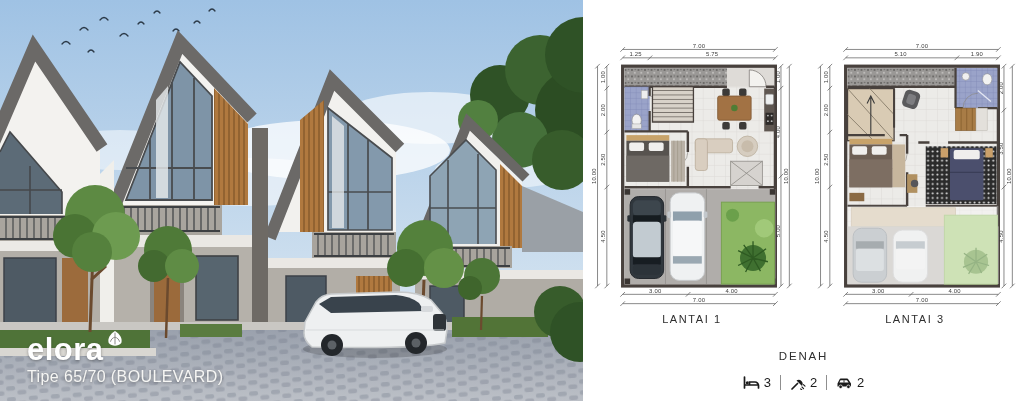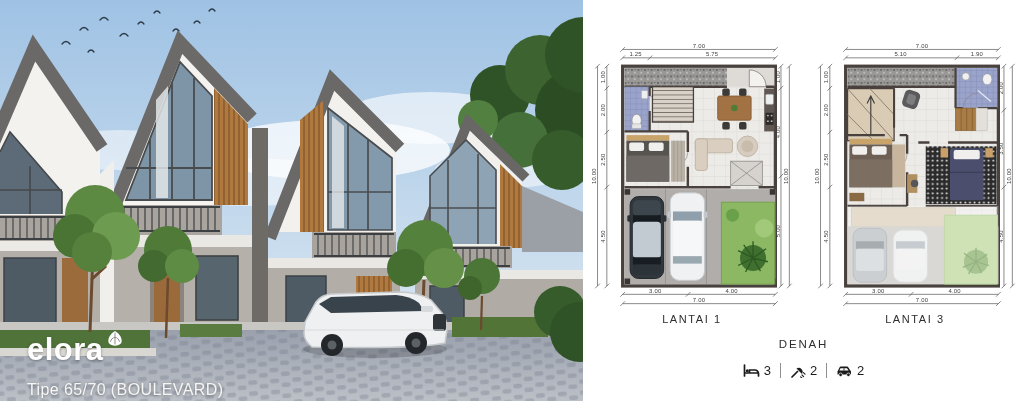--- a/index.html
+++ b/index.html
@@ -8,30 +8,30 @@
   .canvas{position:absolute;inset:0;width:1024px;height:401px;background:#fff;}
 
   
   .hero{position:absolute;left:0;top:0;width:583px;height:401px;overflow:hidden;background:#aac9e8;}
   .hero svg{display:block;}
   .logo-block{position:absolute;left:27px;top:334px;color:#fff;
               text-shadow:0 1px 3px rgba(40,40,40,.45);}
   .logo-row{display:flex;align-items:flex-start;line-height:1;}
   .logo-text{font-size:31px;font-weight:700;letter-spacing:.5px;color:#fff;text-align:right;}
   .leaf{margin-left:2px;margin-top:-4px;}
-  .tagline{font-size:16px;font-weight:400;letter-spacing:.4px;margin-top:16px;color:#f6f6f4;text-align:center;}
+  .tagline{font-size:16px;font-weight:400;letter-spacing:.4px;margin-top:3px;color:#f6f6f4;text-align:center;}
 
   
   .plans-panel{position:absolute;left:583px;top:0;width:441px;height:295px;background:#fff;
                display:flex;flex-direction:column;align-items:center;}
   .plans-row{display:flex;gap:20px;margin-top:42px;}
   figure.plan{margin:0;display:flex;flex-direction:column;align-items:center;}
   figure.plan svg{width:203px;height:auto;display:block;}
   figcaption{font-size:11px;letter-spacing:1.6px;color:#2e2e2e;margin-top:3px;}
-  .denah{font-size:11.5px;letter-spacing:1.8px;color:#2e2e2e;margin-top:13px;}
+  .denah{font-size:11.5px;letter-spacing:1.8px;color:#2e2e2e;margin-top:25px;}
   .stats{display:flex;align-items:center;gap:9px;margin-top:13px;}
   .stat{display:flex;align-items:center;gap:4px;}
   .stat .num{font-size:13px;color:#1b1b1b;}
   .vdiv{width:1px;height:15px;background:#8f8f8f;}
 
   
   text.dim{font-size:6.4px;fill:#3c3c3c;letter-spacing:.2px;
            font-family:"Liberation Sans",sans-serif;}
 </style>
 </head>

